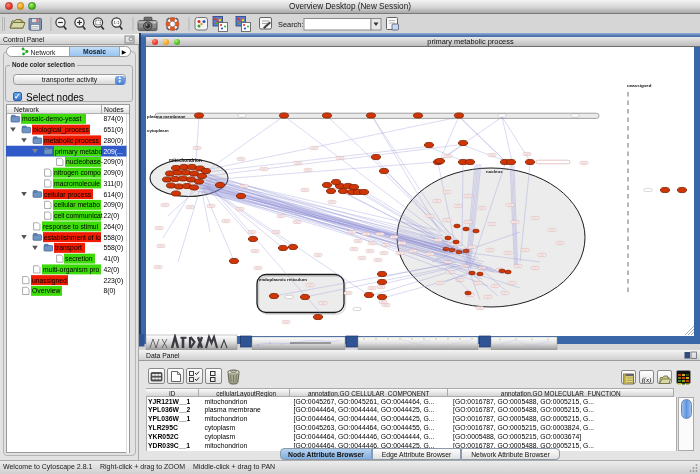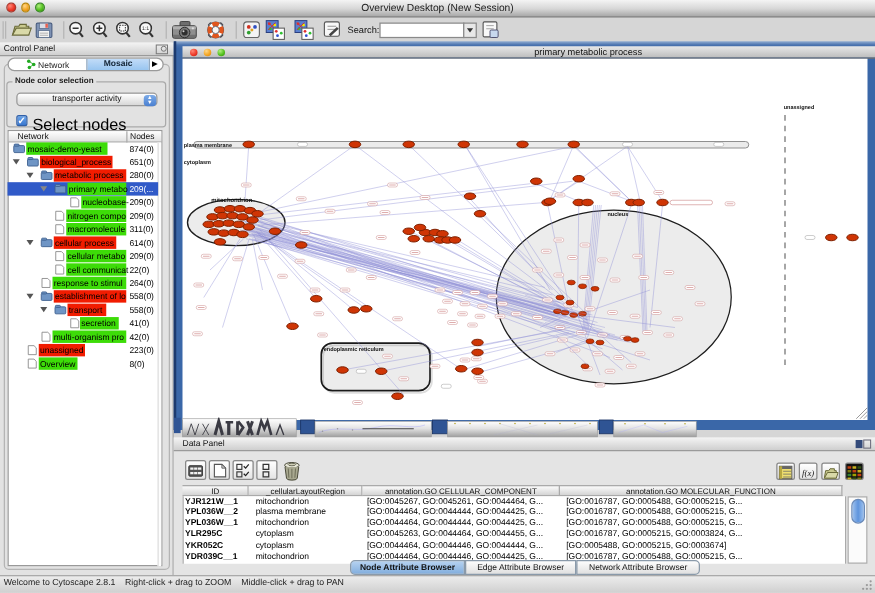--- a/index.html
+++ b/index.html
@@ -26,21 +26,21 @@
   font-size:6.4px; font-weight:bold; color:#222; }
 #combo { position:absolute; left:13px; top:40px; width:113px; height:11px;
   background:linear-gradient(#ffffff,#d8d8d8); border:1px solid #999; border-radius:3.5px;
   font-size:6.8px; color:#111; text-align:center; line-height:10px; }
 #combo .step { position:absolute; right:0.5px; top:0.5px; width:9.5px; height:9px;
   background:linear-gradient(#7cabe8,#4a7fd0); border-radius:3px; color:#fff; font-size:4.5px;
   line-height:4.5px; text-align:center; }
 #checkbox { position:absolute; left:13px; top:58px; width:8.5px; height:8.5px;
   background:linear-gradient(#6aa4ea,#3a78d0); border:1px solid #3060a8; border-radius:2px;
   color:#fff; font-size:8px; line-height:8px; text-align:center; font-weight:bold;}
-#checklabel { position:absolute; left:26px; top:58px; font-size:13px; color:#000; }
+#checklabel { position:absolute; left:26px; top:58px; font-size:10px; color:#000; }
 #treebox { position:absolute; left:6px; top:70px; width:124px; height:349px; background:#fff;
   border:1px solid #999; }
 #treehead { position:absolute; left:0; top:0; width:122px; height:9px;
   background:linear-gradient(#ffffff,#e2e2e2); border-bottom:1px solid #b0b0b0; font-size:6.8px; color:#111; }
 #treehead .h1 { position:absolute; left:7px; top:0.5px; }
 #treehead .h2 { position:absolute; left:97px; top:0.5px; }
 #treehead .sep { position:absolute; left:94px; top:0; width:1px; height:9px; background:#aaa; }
 #treescroll { position:absolute; right:0px; top:9px; width:3.5px; height:339px; background:#fdfdfd; border-left:1px solid #ddd; }
 #innerwin { position:absolute; left:139px; top:33px; width:561px; height:311px;
   background:linear-gradient(#93aed2,#4a72ae 3px,#3a67a8 6px); }

